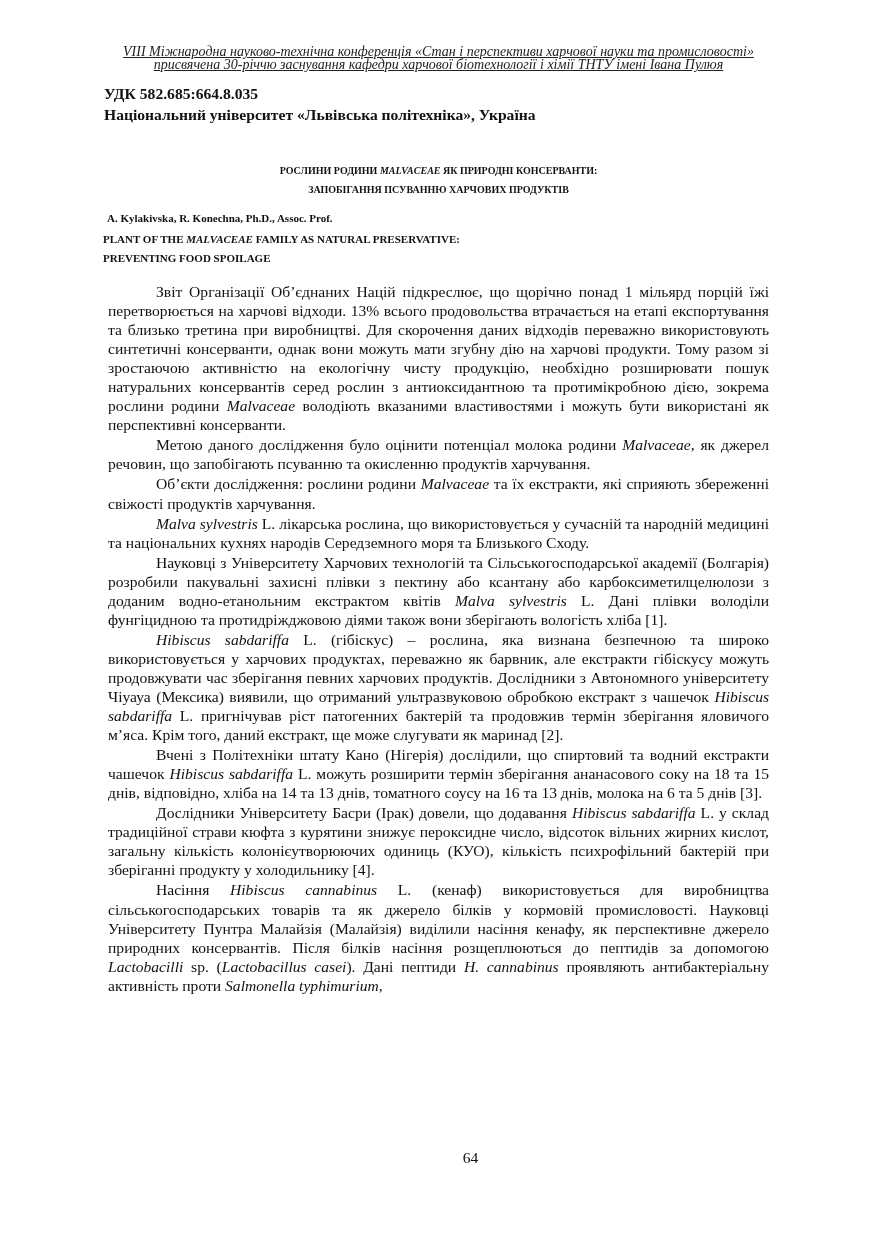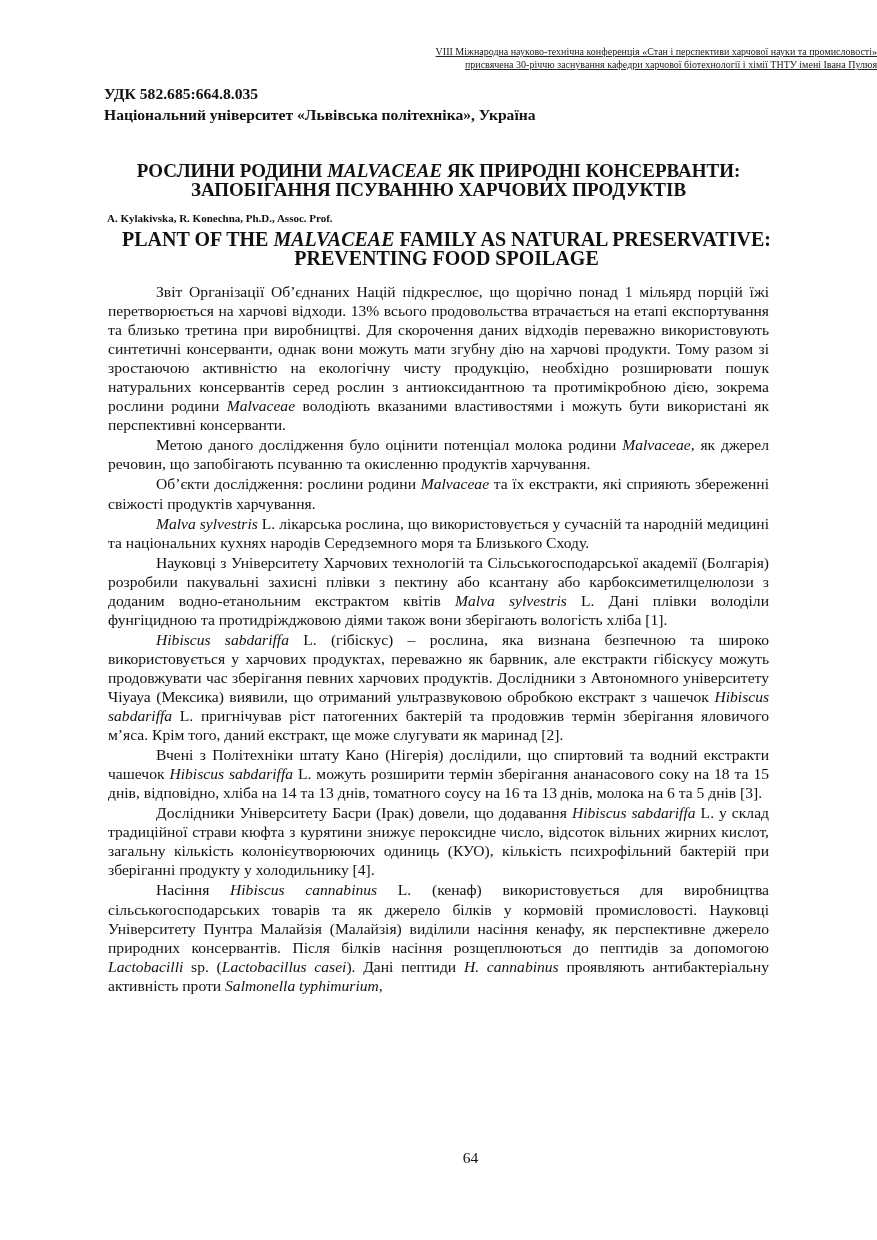--- a/index.html
+++ b/index.html
@@ -1,26 +1,26 @@
 <!DOCTYPE html>
 <html><head>
   <meta charset="utf-8">
   <style>
     html, body { margin: 0; padding: 0; background: #ffffff; }
     body { width: 877px; height: 1240px; position: relative; overflow: hidden;
            font-family: "Liberation Serif", serif; color: #111; }
     .page { position: absolute; left: 0; top: 0; width: 877px; height: 1240px; }
-    .conf-header { position: absolute; top: 45px; left: 0; width: 877px; text-align: right;
-                   font-size: 10px; line-height: 13px; text-decoration: underline; color: #222; }
+    .conf-header { position: absolute; top: 45px; left: 0; width: 877px; text-align: center;
+                   font-style: italic; font-size: 14px; line-height: 13px; text-decoration: underline; color: #222; }
     .meta { position: absolute; left: 104px; top: 84px; font-weight: bold; font-size: 15.6px; line-height: 20.5px; }
     .title-ua { position: absolute; left: 107px; width: 663px; top: 161px; text-align: center;
-                font-weight: bold; font-size: 19px; line-height: 19px; }
+                font-weight: bold; font-size: 10px; line-height: 19px; }
     .authors-en { position: absolute; left: 107px; top: 209px; font-weight: bold; font-size: 11px; line-height: 19px; }
-    .title-en { position: absolute; left: 115px; width: 663px; top: 230px; text-align: center;
-                font-weight: bold; font-size: 20px; line-height: 19px; }
+    .title-en { position: absolute; left: 103px; width: 663px; top: 230px; text-align: left;
+                font-weight: bold; font-size: 11px; line-height: 19px; }
     .body { position: absolute; left: 107px; width: 663px; top: 281px; font-size: 15.6px; line-height: 19.05px; }
     .body p { margin: 1px; text-indent: 48px; text-align: justify; }
     .body i { font-style: italic; }
     .page-num { position: absolute; top: 1149px; left: 0; width: 877px; text-align: center; font-size: 15.6px; margin-left: 32px; }
   </style>
 </head>
 <body>
 
 <div class="page">
   <div class="conf-header">

